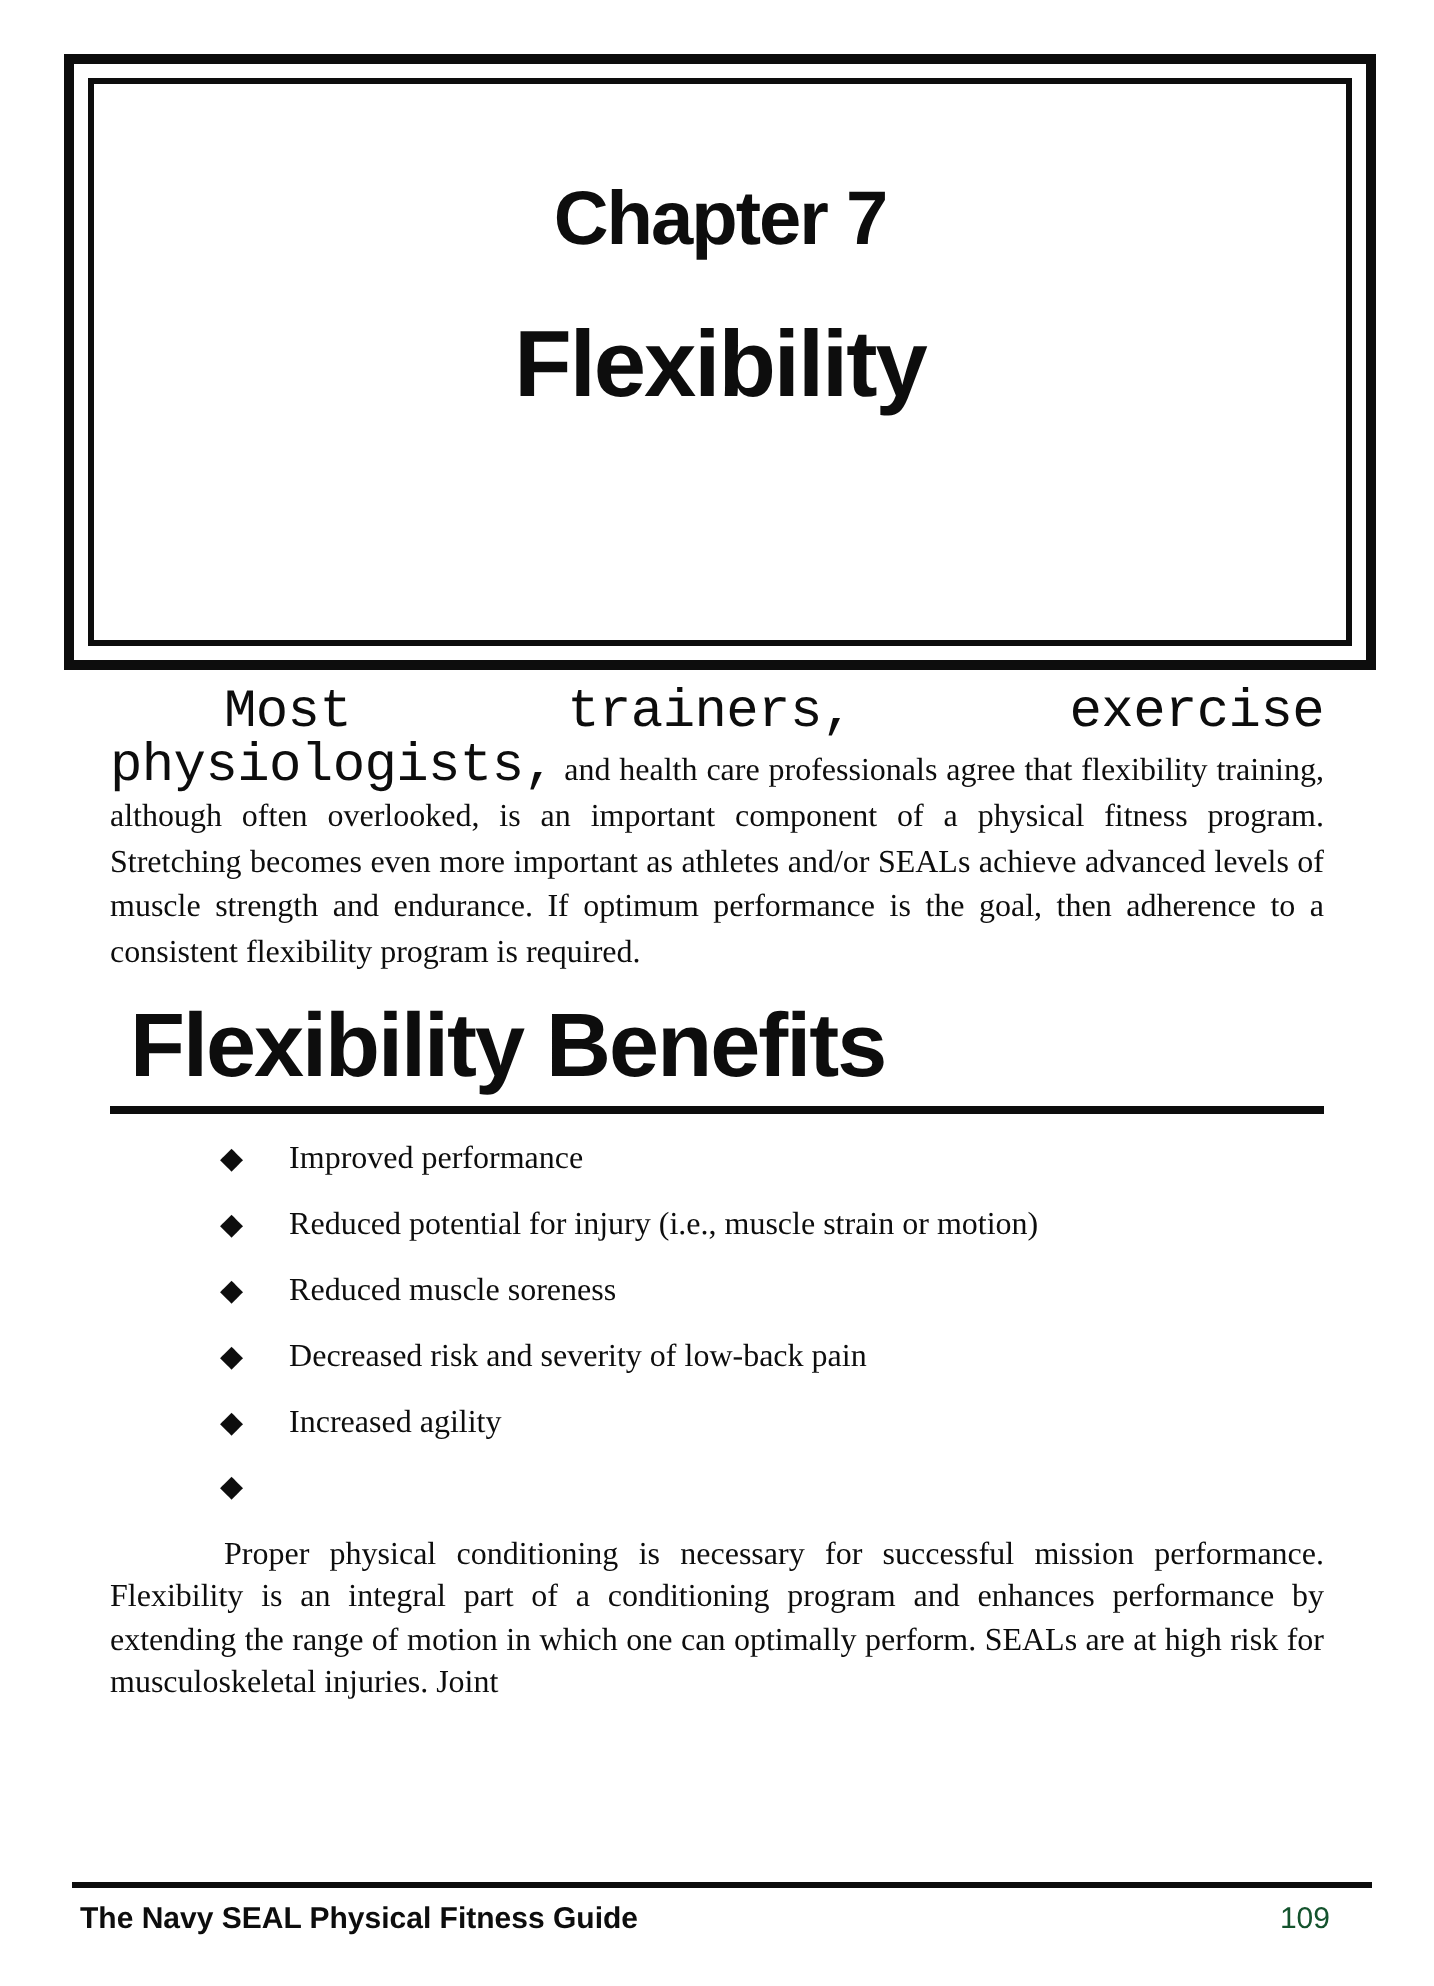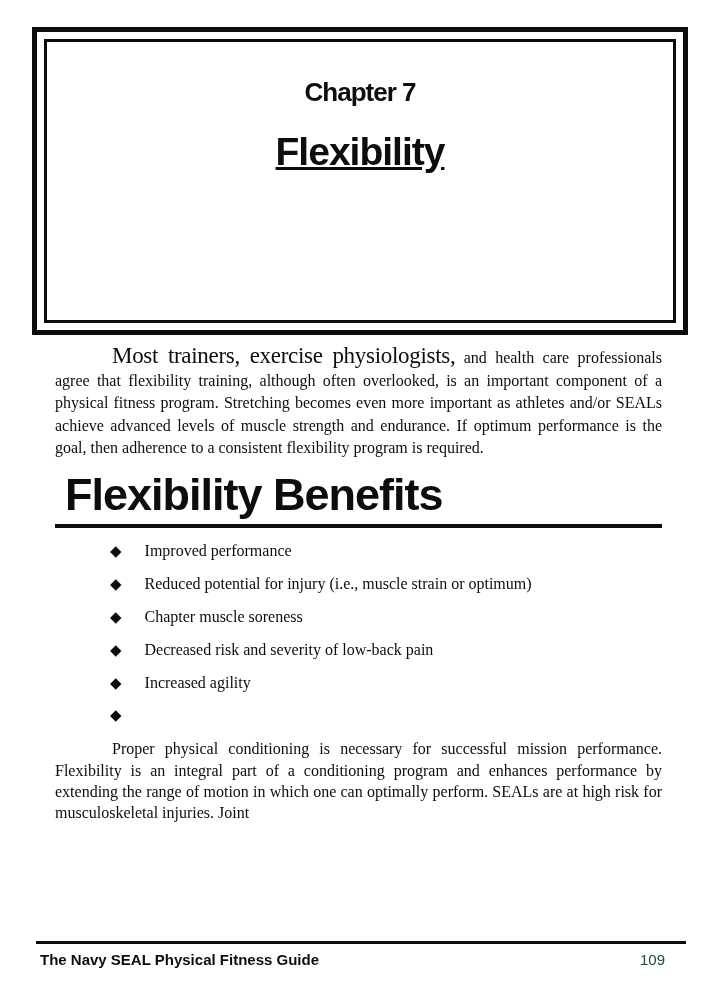--- a/index.html
+++ b/index.html
@@ -31,51 +31,51 @@
   .title-box-inner {
     width: 100%;
     height: 100%;
     border: 3px solid #0d0d0d;
     box-sizing: border-box;
     text-align: center;
     font-family: "Liberation Sans", sans-serif;
     font-weight: bold;
   }
   .chapter-label {
-    margin-top: 36px;
-    font-size: 26px;
+    margin-top: 48px;
+    font-size: 38px;
     line-height: 1.1;
     letter-spacing: -1px;
   }
   .chapter-title {
     margin-top: 24px;
-    font-size: 39px;
+    font-size: 47px;
     line-height: 1.1;
     letter-spacing: -1px;
-    text-decoration: underline;
   }
 
   
   .content {
     position: absolute;
     left: 55px;
     top: 344px;
     width: 607px;
   }
   .intro {
     margin: 0;
     font-size: 16px;
     line-height: 22.5px;
     text-align: justify;
     text-indent: 57px;
   }
   .lead {
-    font-size: 23px;
+    font-size: 27px;
     line-height: 1;
     letter-spacing: -0.3px;
+    font-family: Liberation Mono, monospace;
   }
   .section-heading {
     margin: 14px 0 0 10px;
     font-family: "Liberation Sans", sans-serif;
     font-weight: bold;
     font-size: 45px;
     line-height: 0.95;
     letter-spacing: -1px;
   }
   .heading-rule {
@@ -169,26 +169,26 @@
 
     <ul class="benefits-list">
 
         <li class="benefit-item">
           <span class="bullet">◆</span>
           <span class="benefit-text">Improved performance</span>
         </li>
 
         <li class="benefit-item">
           <span class="bullet">◆</span>
-          <span class="benefit-text">Reduced potential for injury (i.e., muscle strain or optimum)</span>
-        </li>
-
-        <li class="benefit-item">
-          <span class="bullet">◆</span>
-          <span class="benefit-text">Chapter muscle soreness</span>
+          <span class="benefit-text">Reduced potential for injury (i.e., muscle strain or motion)</span>
+        </li>
+
+        <li class="benefit-item">
+          <span class="bullet">◆</span>
+          <span class="benefit-text">Reduced muscle soreness</span>
         </li>
 
         <li class="benefit-item">
           <span class="bullet">◆</span>
           <span class="benefit-text">Decreased risk and severity of low-back pain</span>
         </li>
 
         <li class="benefit-item">
           <span class="bullet">◆</span>
           <span class="benefit-text">Increased agility</span>

